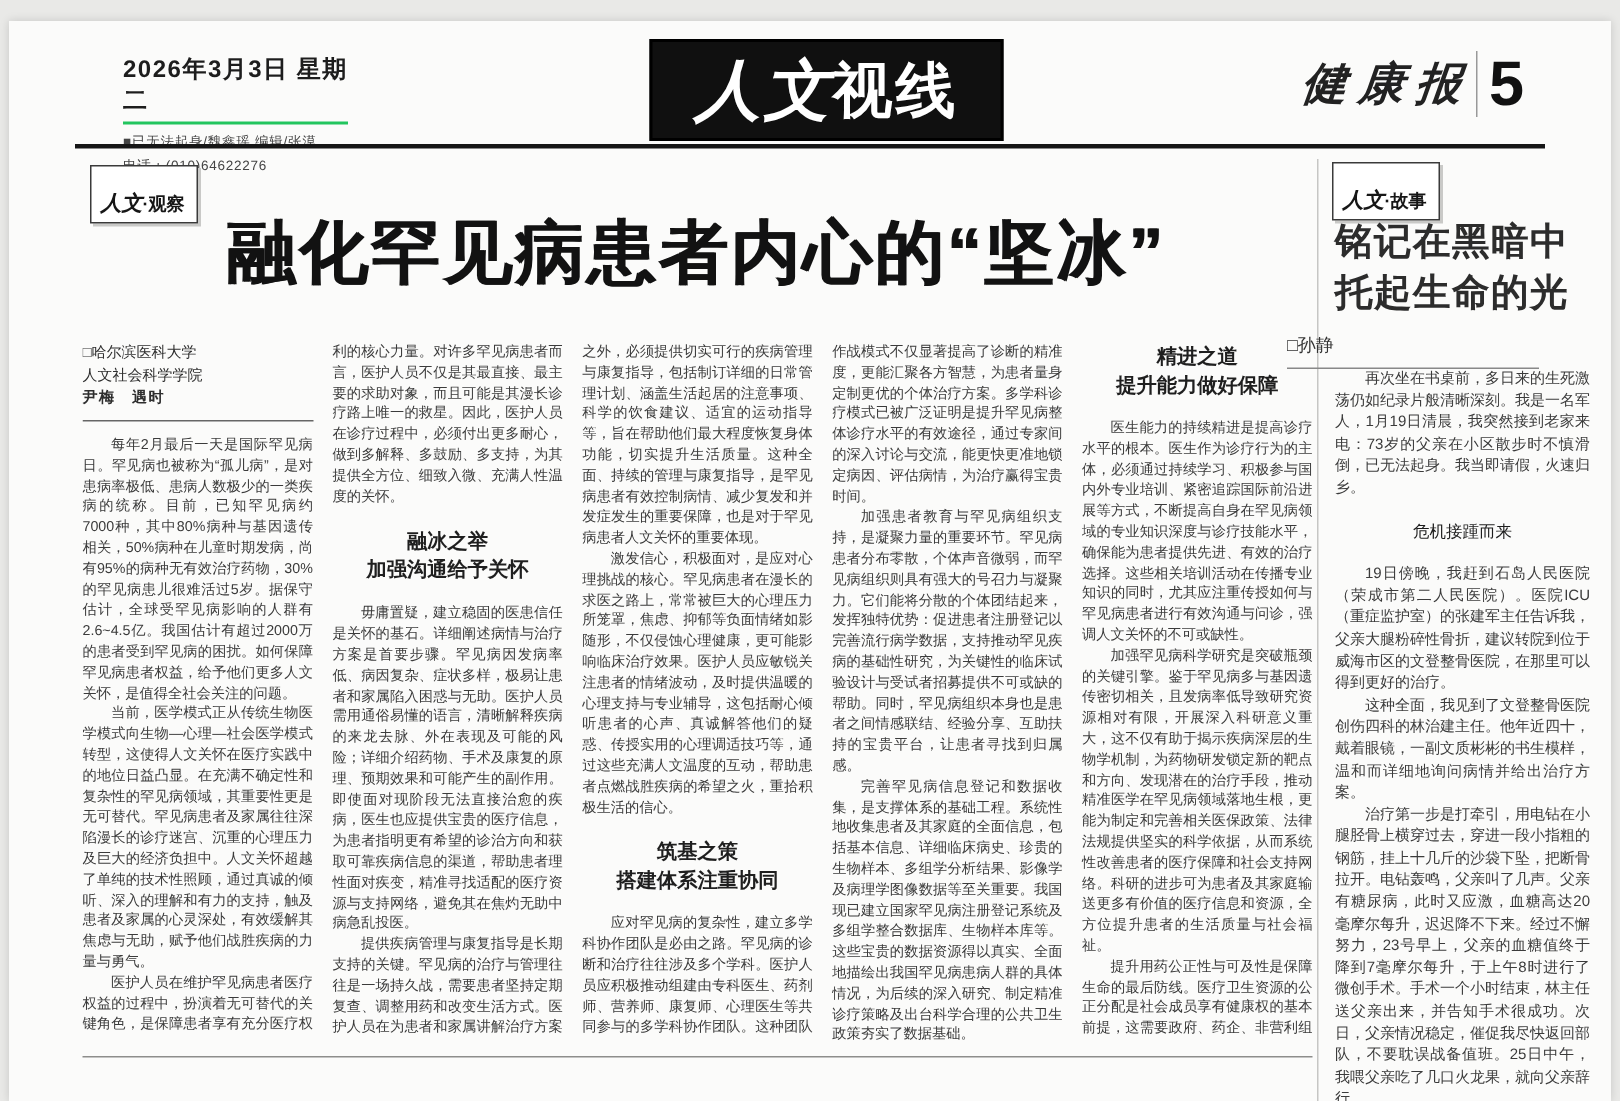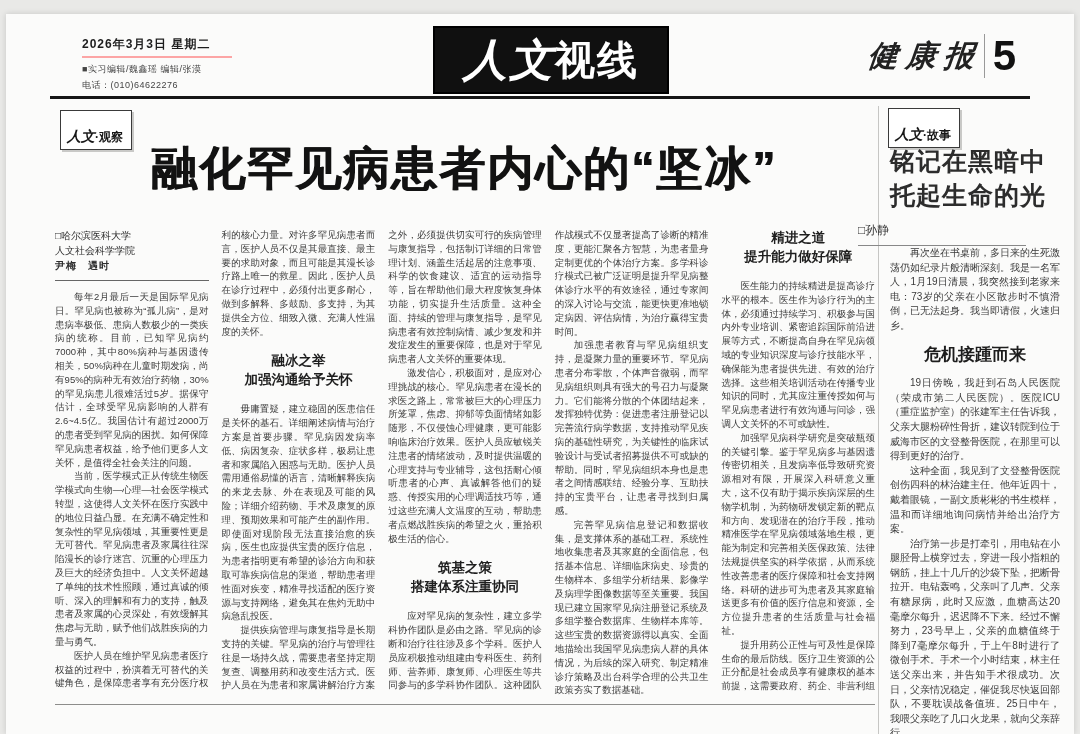--- a/index.html
+++ b/index.html
@@ -8,22 +8,22 @@
     background:#e9e9e7;
     font-family:"Liberation Sans", sans-serif;
     -webkit-font-smoothing:antialiased;
   }
   .page{
     position:absolute;left:6px;top:14px;right:6px;bottom:0;
     background:#fbfbfa;box-shadow:0 0 6px rgba(0,0,0,.15);
   }
   
   .dateblock{position:absolute;left:76px;top:22px;width:230px;}
-  .dateline{font-size:12px;font-weight:bold;color:#1d1d1d;letter-spacing:1px;
-    border-bottom:2px solid #fca5a5;padding-bottom:3px;width:150px;}
+  .dateline{font-size:16px;font-weight:bold;color:#1d1d1d;letter-spacing:1px;
+    border-bottom:2px solid #22c55e;padding-bottom:3px;width:150px;}
   .editors{font-size:9px;color:#444;margin-top:5px;letter-spacing:.5px;}
   .phone{font-size:9px;color:#444;margin-top:3px;letter-spacing:.5px;}
   .masthead{
     position:absolute;left:427px;top:12px;width:232px;height:64px;
     background:#101010;color:#fff;display:flex;align-items:center;justify-content:center;
     border:2px solid #000;
   }
   .masthead .callig{font-size:44px;font-weight:bold;font-style:italic;
     font-family:"Liberation Serif", serif;letter-spacing:2px;}
   .masthead .reg{font-size:40px;font-weight:600;letter-spacing:2px;}
@@ -64,31 +64,31 @@
   
   .story-headline{position:absolute;left:884px;top:130px;width:180px;
     font-size:25px;line-height:34px;color:#2c2c2c;font-weight:600;letter-spacing:1px;}
   .story-byline{position:absolute;left:852px;top:208px;width:168px;
     font-size:12px;color:#333;border-bottom:1px solid #888;padding-bottom:6px;}
   .storycol{
     position:absolute;left:884px;top:232px;width:170px;height:488px;overflow:hidden;
     font-size:10px;line-height:14.6px;color:#3b3b3b;text-align:justify;
   }
   .storycol p{margin:0;text-indent:2em;}
-  .story-subhead{margin:14px 0;text-align:center;font-weight:bold;color:#1d1d1d;
-    font-size:17px;}
+  .story-subhead{margin:14px 0;text-align:center;font-weight:normal;color:#1d1d1d;
+    font-size:11px;}
 </style>
 </head>
 <body>
 
 <div class="page">
 
   <div class="dateblock">
     <div class="dateline">2026年3月3日 星期二</div>
-    <div class="editors">■实习编辑/魏鑫瑶 编辑/张漠</div>
+    <div class="editors">■已无法起身/魏鑫瑶 编辑/张漠</div>
     <div class="phone">电话：(010)64622276</div>
   </div>
 
   <div class="masthead">
     <span class="callig">人文</span>
       <span class="reg">视线</span>
   </div>
 
   <div class="paperbrand">
     <span class="papername">健康报</span>

